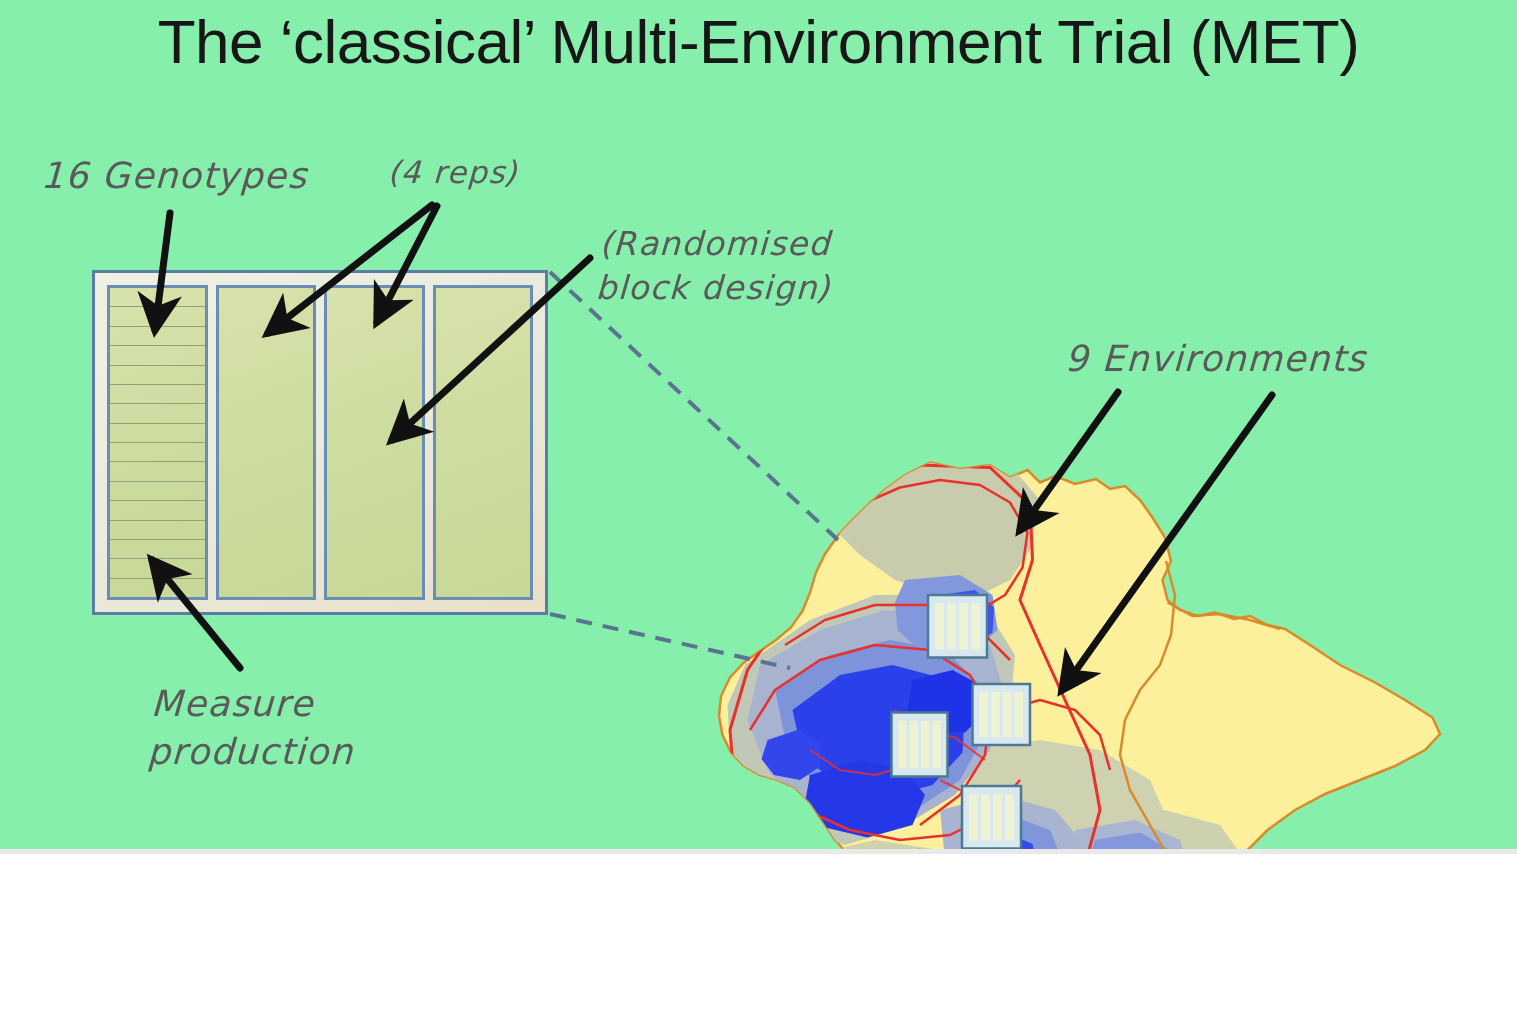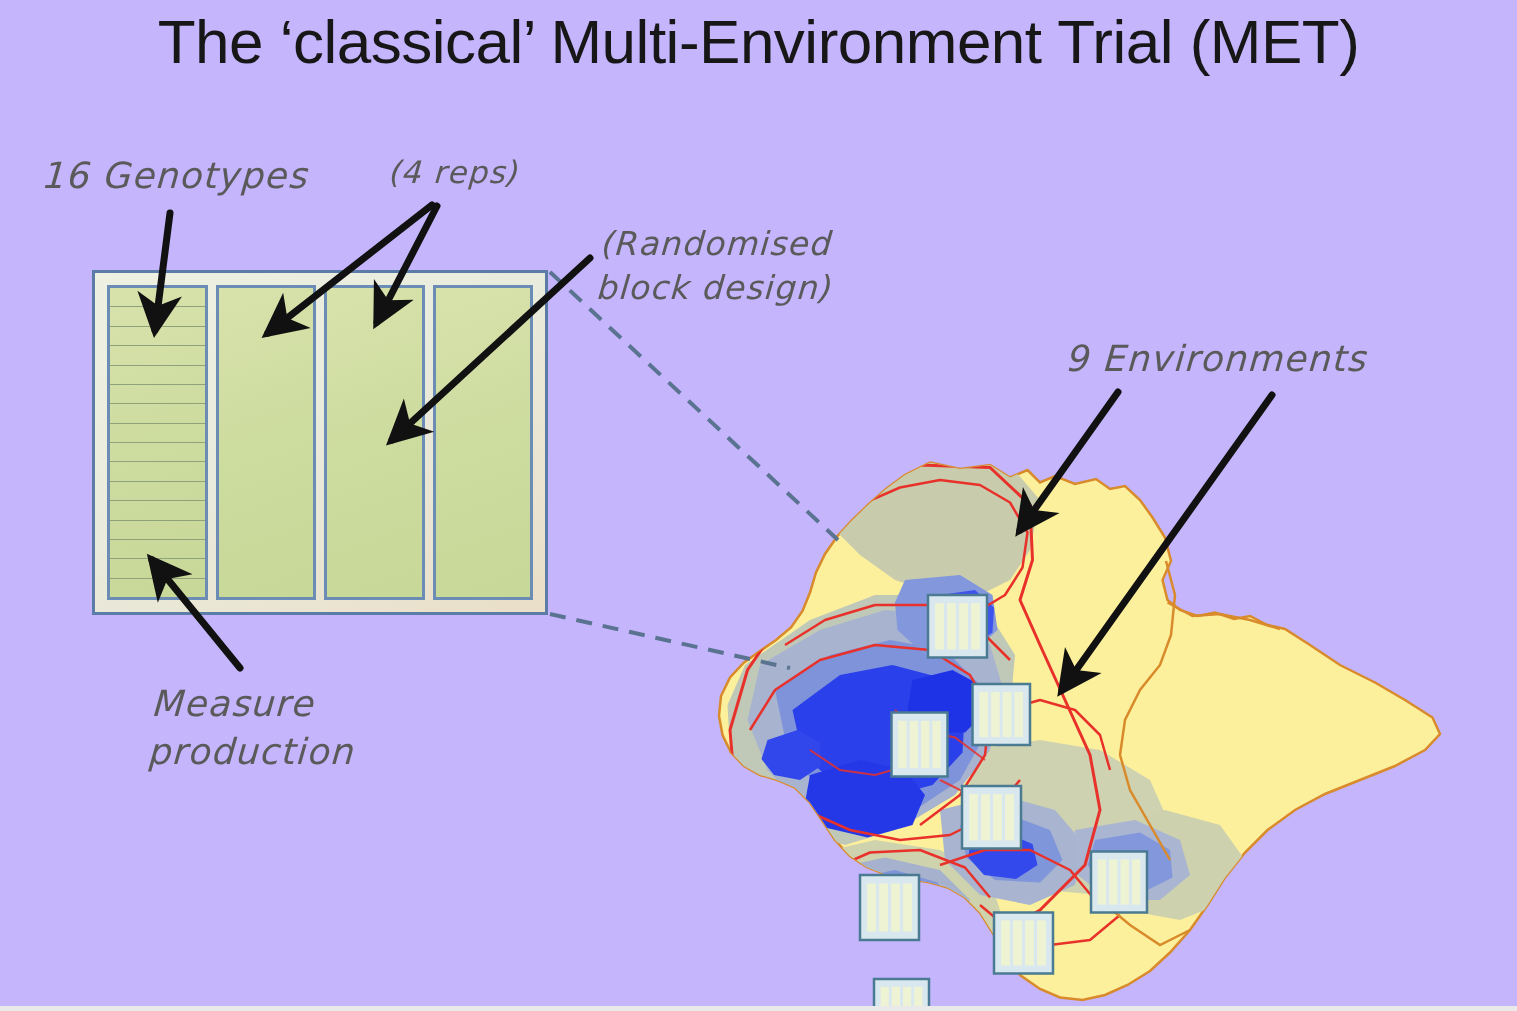--- a/index.html
+++ b/index.html
@@ -6,22 +6,22 @@
     margin: 0;
     padding: 0;
     background: #ffffff;
   }
   body {
     font-family: "Liberation Sans", sans-serif;
   }
   #slide {
     position: relative;
     width: 1517px;
-    height: 1011px;
-    background: #c4b5fd;
+    height: 854px;
+    background: #86efac;
     overflow: hidden;
   }
   
   #slide-title {
     position: absolute;
     left: 0;
     top: 6px;
     width: 1517px;
     text-align: center;
     font-family: "Liberation Sans", sans-serif;

